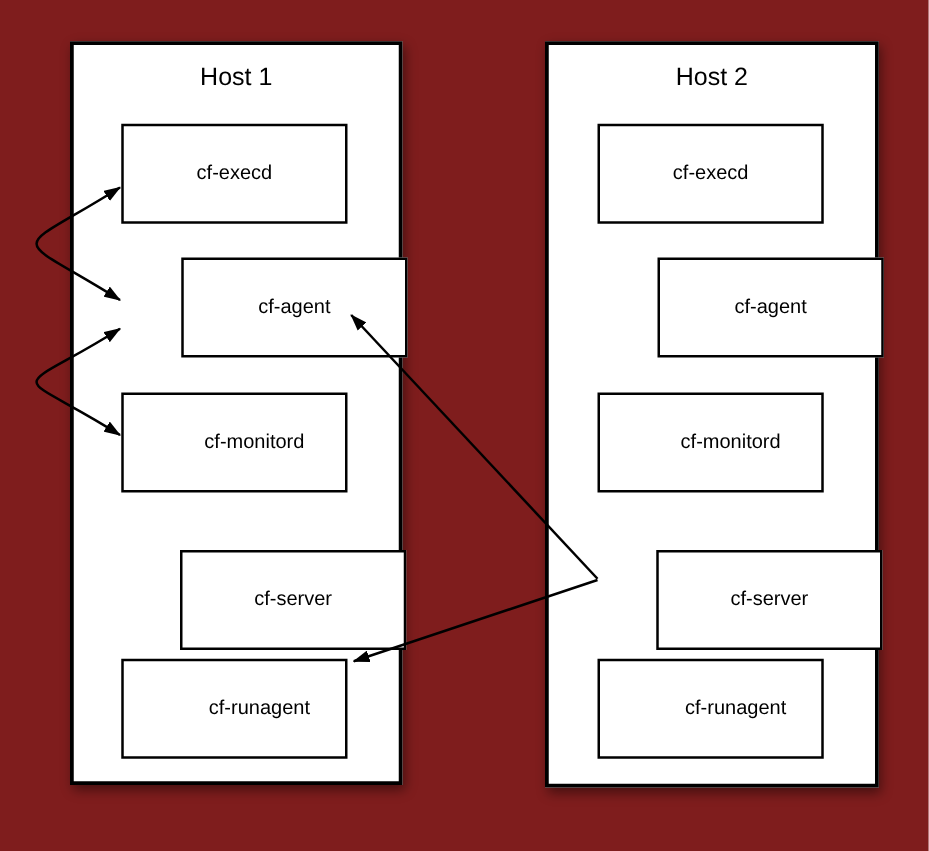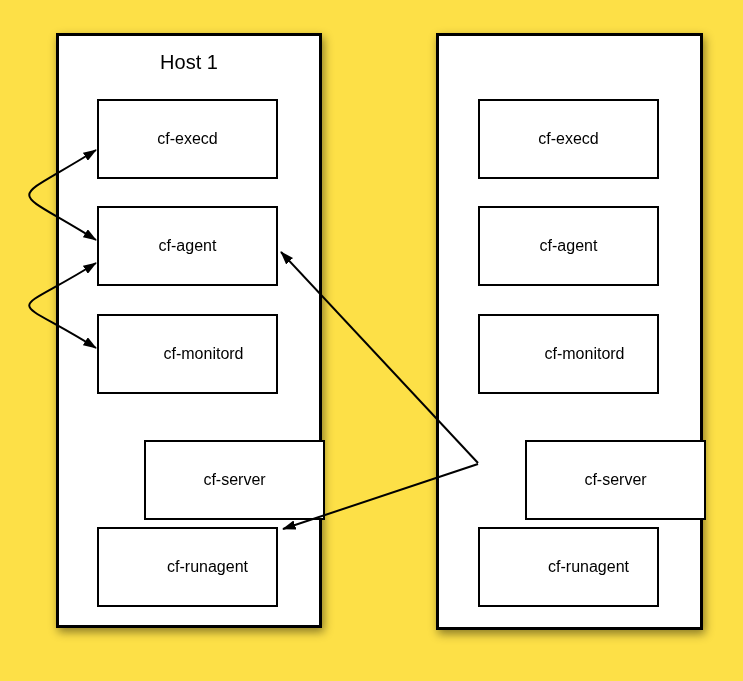--- a/index.html
+++ b/index.html
@@ -5,21 +5,21 @@
   html, body {
     margin: 0;
     padding: 0;
     background: #ffffff;
     font-family: "Liberation Sans", sans-serif;
   }
   .canvas {
     position: relative;
     width: 743px;
     height: 681px;
-    background: #fde047;
+    background: #7f1d1d;
     overflow: hidden;
   }
   .host {
     position: absolute;
     background: #ffffff;
     border: 3px solid #000000;
     box-sizing: border-box;
     box-shadow: 2px 4px 9px rgba(0,0,0,0.45);
   }
   .host--1 { left: 56px;  top: 33px; width: 266px; height: 595px; }
@@ -44,21 +44,21 @@
     display: flex;
     align-items: center;
     justify-content: center;
     font-size: 16px;
     color: #000000;
     white-space: nowrap;
   }
   .host--1 .proc { left: 38px; }
   .host--2 .proc { left: 39px; }
   .proc.row-0 { top: 63px; }
-  .proc.row-1 { top: 170px; }
+  .proc.row-1 { top: 170px; margin-left: 48px; }
   .proc.row-2 { top: 278px; padding-left: 32px; }
   .proc.row-3 { top: 404px; margin-left: 47px; }
   .proc.row-4 { top: 491px; padding-left: 40px; }
   .arrows {
     position: absolute;
     left: 0;
     top: 0;
     width: 743px;
     height: 681px;
     z-index: 5;
@@ -78,20 +78,21 @@
   <div class="host host--1">
     <div class="host-title">Host 1</div>
     <div class="proc row-0">cf-execd</div>
     <div class="proc row-1">cf-agent</div>
     <div class="proc row-2">cf-monitord</div>
     <div class="proc row-3">cf-server</div>
     <div class="proc row-4">cf-runagent</div>
   </div>
 
   <div class="host host--2">
+    <div class="host-title">Host 2</div>
     <div class="proc row-0">cf-execd</div>
     <div class="proc row-1">cf-agent</div>
     <div class="proc row-2">cf-monitord</div>
     <div class="proc row-3">cf-server</div>
     <div class="proc row-4">cf-runagent</div>
   </div>
 
   <svg class="arrows" viewBox="0 0 743 681" xmlns="http://www.w3.org/2000/svg">
     <defs>
       <marker id="ah" viewBox="0 0 10 7" refX="9.3" refY="3.5" markerWidth="6.8" markerHeight="4.8" orient="auto-start-reverse">

